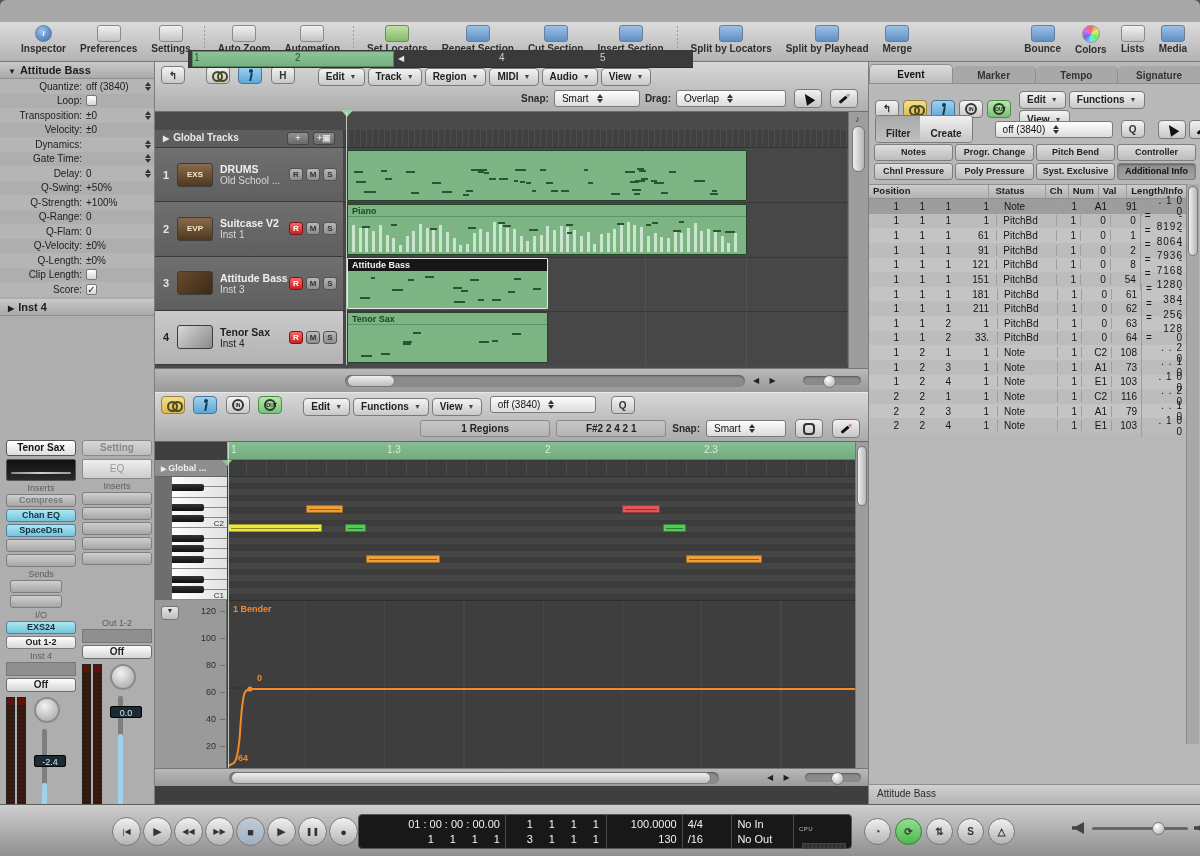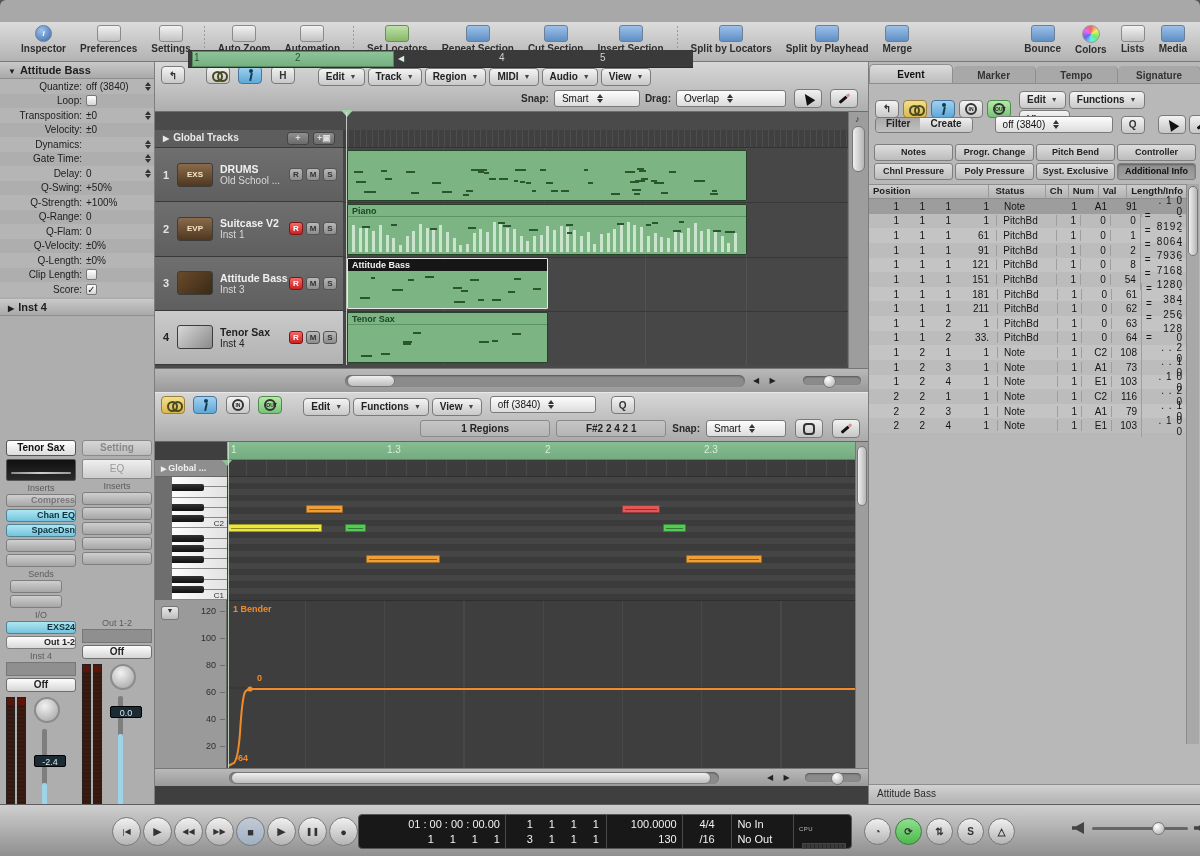--- a/index.html
+++ b/index.html
@@ -59,21 +59,21 @@
     font-size:10px; font-weight:bold; text-align:center; line-height:14px; color:#111; margin-bottom:3px; }
   .s-name.dim { color:#888; background:linear-gradient(#d6d6d6,#bdbdbd); border-color:#8a8a8a; }
   .s-eqthumb { height:22px; background:linear-gradient(#111,#2a2a2a); border:1px solid #555; border-radius:2px;
     margin-bottom:2px; position:relative; }
   .s-eqthumb::after { content:""; position:absolute; left:4px; right:4px; top:12px; height:2px;
     background:linear-gradient(90deg,#888,#cfcfcf,#999); border-radius:2px; }
   .s-eqbtn { height:20px; background:linear-gradient(#efefef,#cdcdcd); border:1px solid #8a8a8a; border-radius:2px;
     font-size:10px; color:#999; text-align:center; line-height:18px; margin-bottom:2px; }
   .s-sec { font-size:9px; color:#5c5c5c; text-align:center; margin:2px 0 1px; }
   .slot { height:13px; border-radius:3px; background:linear-gradient(#cfcfcf,#a6a6a6); border:1px solid #7e7e7e;
-    margin-bottom:2px; font-size:9px; font-weight:bold; text-align:right; line-height:11px; color:#474747; }
+    margin-bottom:2px; font-size:9px; font-weight:bold; text-align:center; line-height:11px; color:#474747; }
   .slot.on { background:linear-gradient(#aee6f4,#74c4dc); border-color:#4e8296; color:#10303c; }
   .slot.io-out { background:linear-gradient(#fdfdfd,#d9d9d9); color:#222; }
   .s-grayblock { height:14px; background:#8f8f8f; border:1px solid #777; margin-bottom:2px; }
   .s-off { height:14px; border-radius:3px; background:linear-gradient(#fdfdfd,#d5d5d5); border:1px solid #6e6e6e;
     font-size:10px; font-weight:bold; text-align:center; line-height:12px; color:#222; margin-bottom:3px; }
   .meterwrap { position:relative; height:178px; }
   .vmeter { position:absolute; top:2px; width:9px; height:160px; background:
     repeating-linear-gradient(#4a201414 0 0); background:#3b1a10; border:1px solid #222;
     background-image:repeating-linear-gradient(#00000033 0 1px, transparent 1px 4px); }
   .vmeter.m2 { left:11px; }
@@ -223,21 +223,21 @@
 
   
   #epanel { left:868px; top:62px; width:332px; height:742px; background:#b8b8b8; border-left:1px solid #7d7d7d; }
   #ep-tabs { position:absolute; left:0; top:2px; width:332px; height:20px; display:flex;
     border-bottom:1px solid #8e8e8e; }
   .ep-tab { flex:1; text-align:center; font-size:10px; font-weight:bold; color:#333; padding-top:4px;
     background:#a8a8a8; border-right:1px solid #8e8e8e; border-radius:5px 5px 0 0; margin-top:2px; }
   .ep-tab.active { background:linear-gradient(#dcdcdc,#bdbdbd); border:1px solid #8e8e8e; border-bottom:0; margin-top:0; color:#111; }
   .ep-row { position:absolute; left:6px; display:flex; align-items:center; }
   .seg-2 { display:inline-flex; border:1px solid #7a7a7a; border-radius:4px; overflow:hidden; }
-  .seg-2 b { padding:0 10px 3px; font-size:10px; font-weight:bold; color:#222;
+  .seg-2 b { padding:12px 10px 3px; font-size:10px; font-weight:bold; color:#222;
     background:linear-gradient(#f0f0f0,#c6c6c6); }
   .seg-2 b.pressed { background:linear-gradient(#a9a9a9,#c0c0c0); }
   #ep-filters { position:absolute; left:5px; top:82px; width:322px; display:grid;
     grid-template-columns:repeat(4,1fr); gap:2px; }
   .f-btn { height:17px; border:1px solid #7e7e7e; border-radius:3px; background:linear-gradient(#dedede,#bcbcbc);
     font-size:9px; font-weight:bold; color:#222; text-align:center; line-height:15px; white-space:nowrap; overflow:hidden; }
   .f-btn.active { background:linear-gradient(#8f8f8f,#a2a2a2); color:#111; box-shadow:inset 0 1px 2px #0005; }
   #ep-table { position:absolute; left:0; top:122px; width:318px; }
   .et-head { display:flex; height:15px; background:linear-gradient(#cdcdcd,#b2b2b2);
     border-top:1px solid #8e8e8e; border-bottom:1px solid #8e8e8e; font-size:9.5px; font-weight:bold; color:#1e1e1e; }
@@ -1325,21 +1325,21 @@
             <span>3</span>
             <span>1</span>
             <span>1</span>
             <span>1</span>
           </div>
       </div>
       <div class="lcd-sec" style="width:76px;align-items:flex-end">
         <div class="lcd-top">100.0000</div>
         <div class="lcd-bot">130</div>
       </div>
-      <div class="lcd-sec" style="width:50px;align-items:center">
+      <div class="lcd-sec" style="width:50px;align-items:flex-start">
         <div class="lcd-top">4/4</div>
         <div class="lcd-bot">/16</div>
       </div>
       <div class="lcd-sec" style="width:62px">
         <div class="lcd-top">No In</div>
         <div class="lcd-bot">No Out</div>
       </div>
       <div class="lcd-sec" style="flex:1;border-right:0">
         <div><span class="cpu-lab">CPU</span><span class="cpu-meter"></span></div>
         <div></div>

